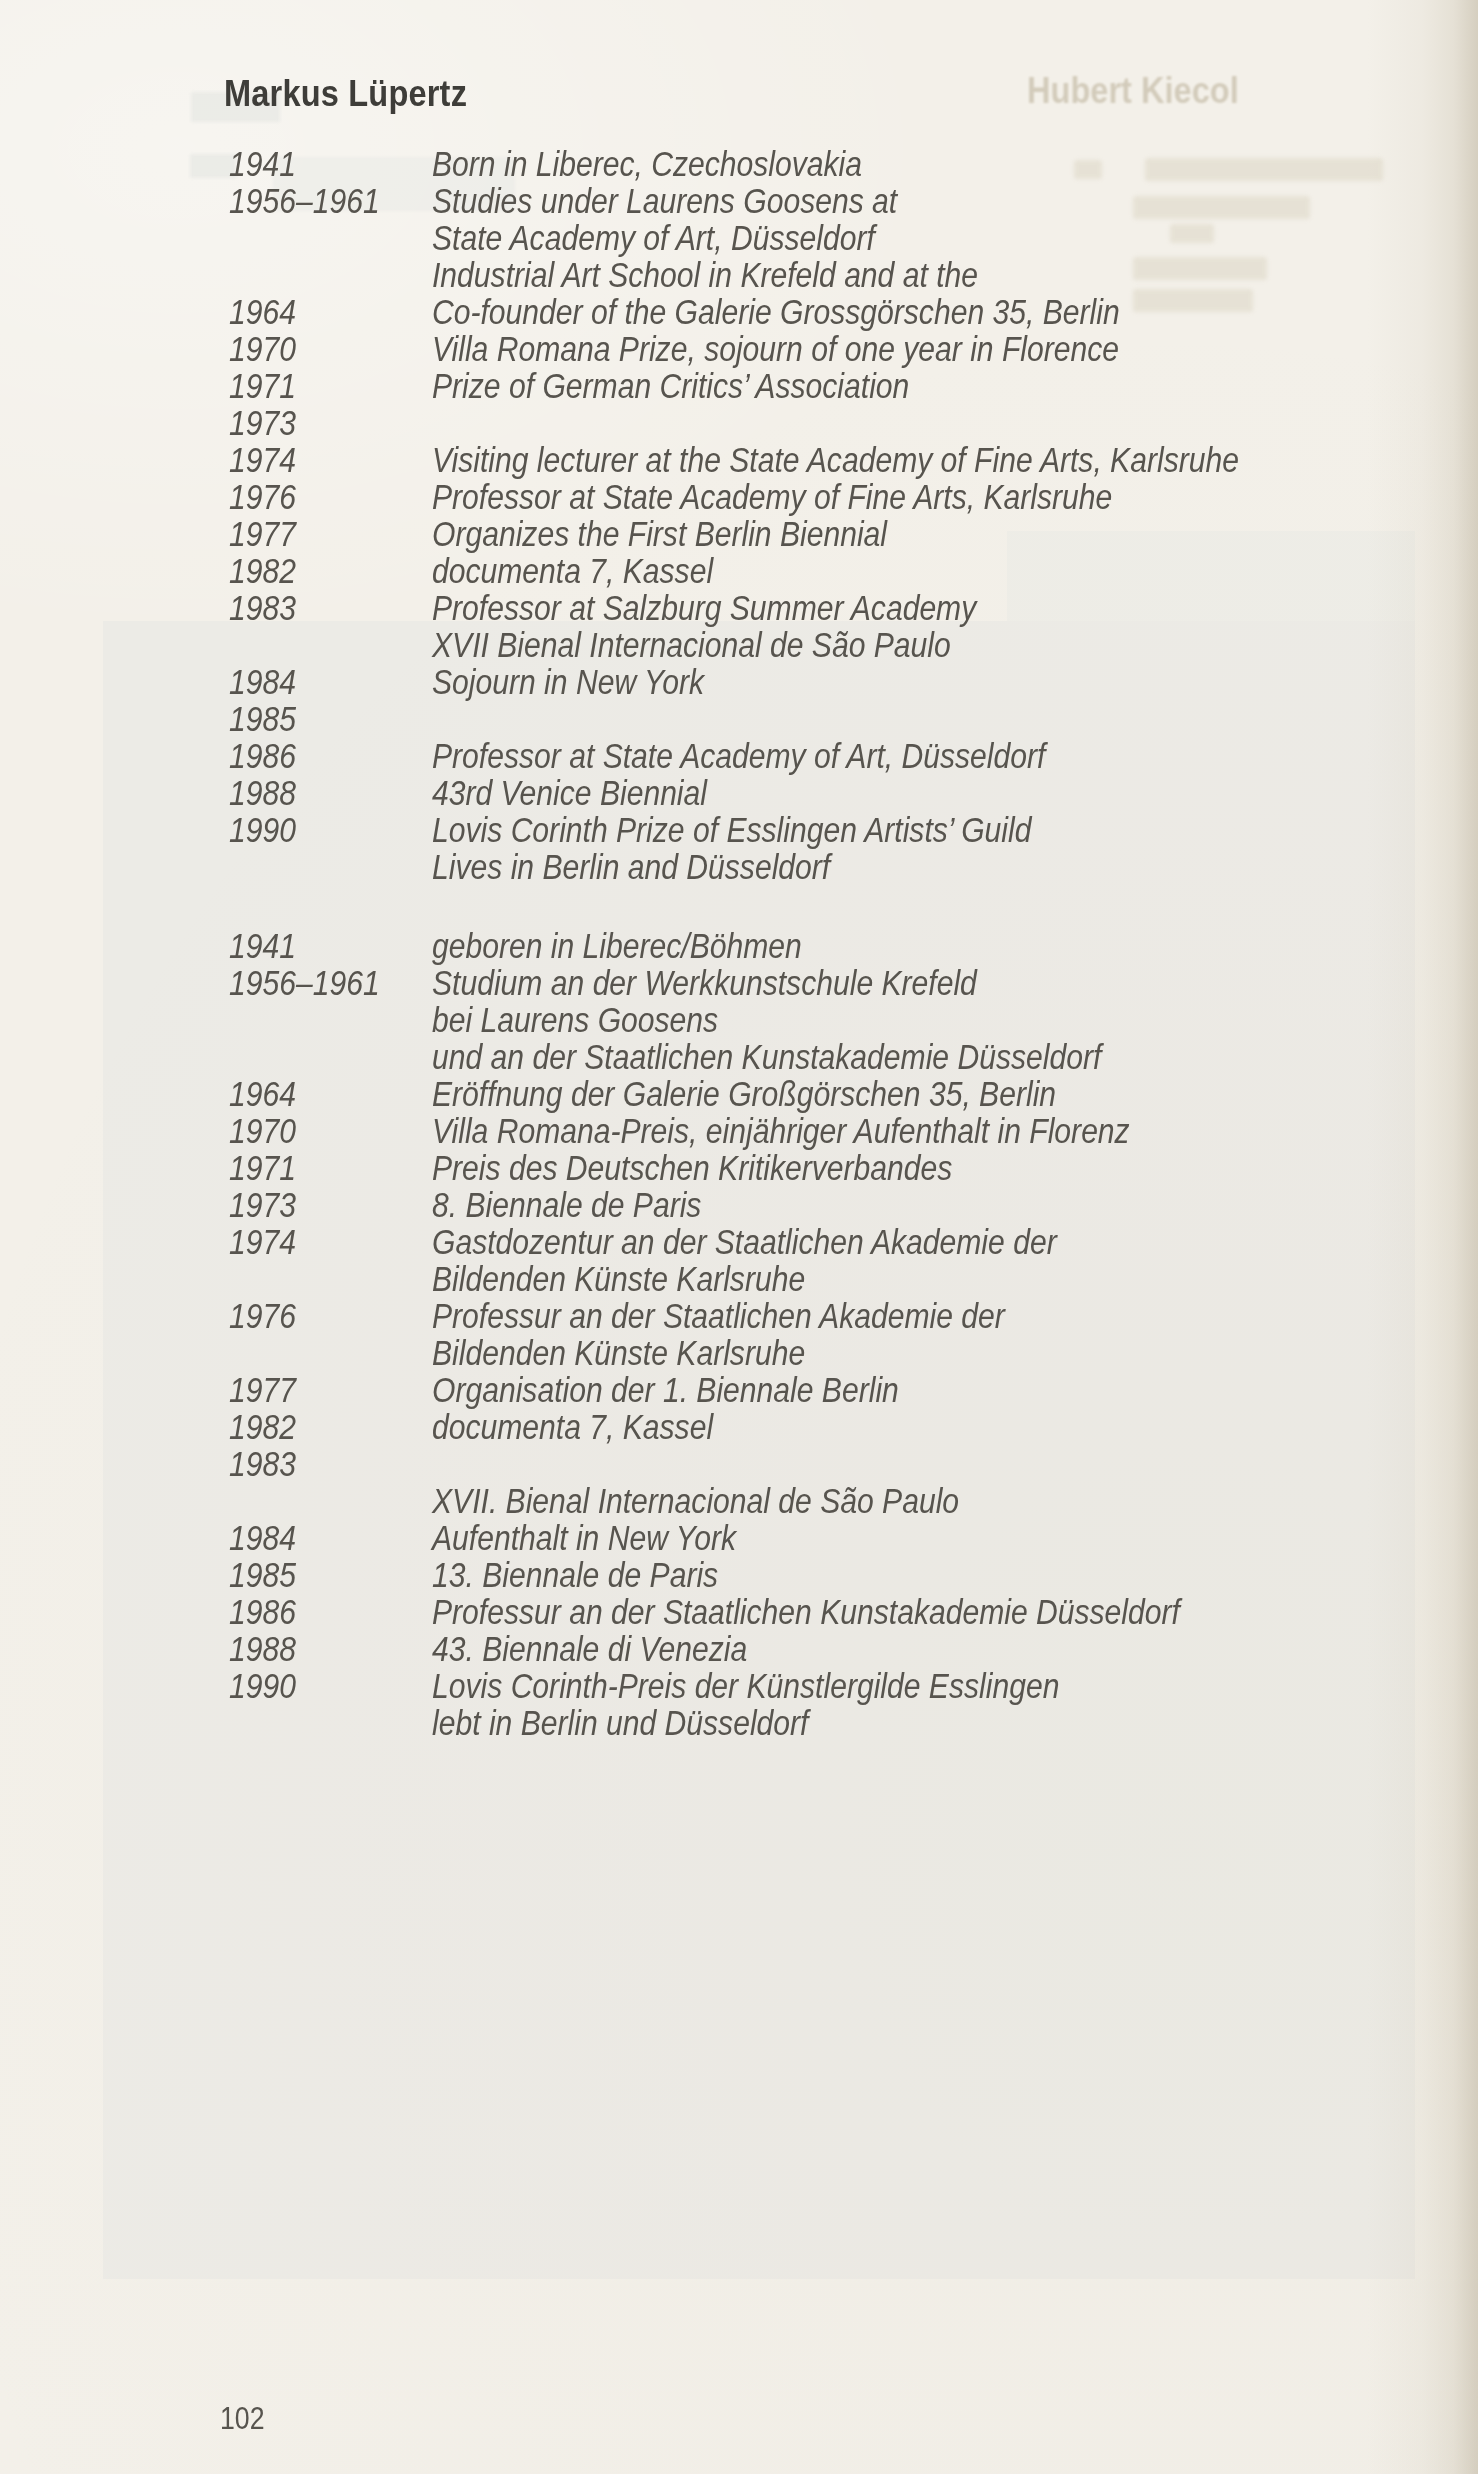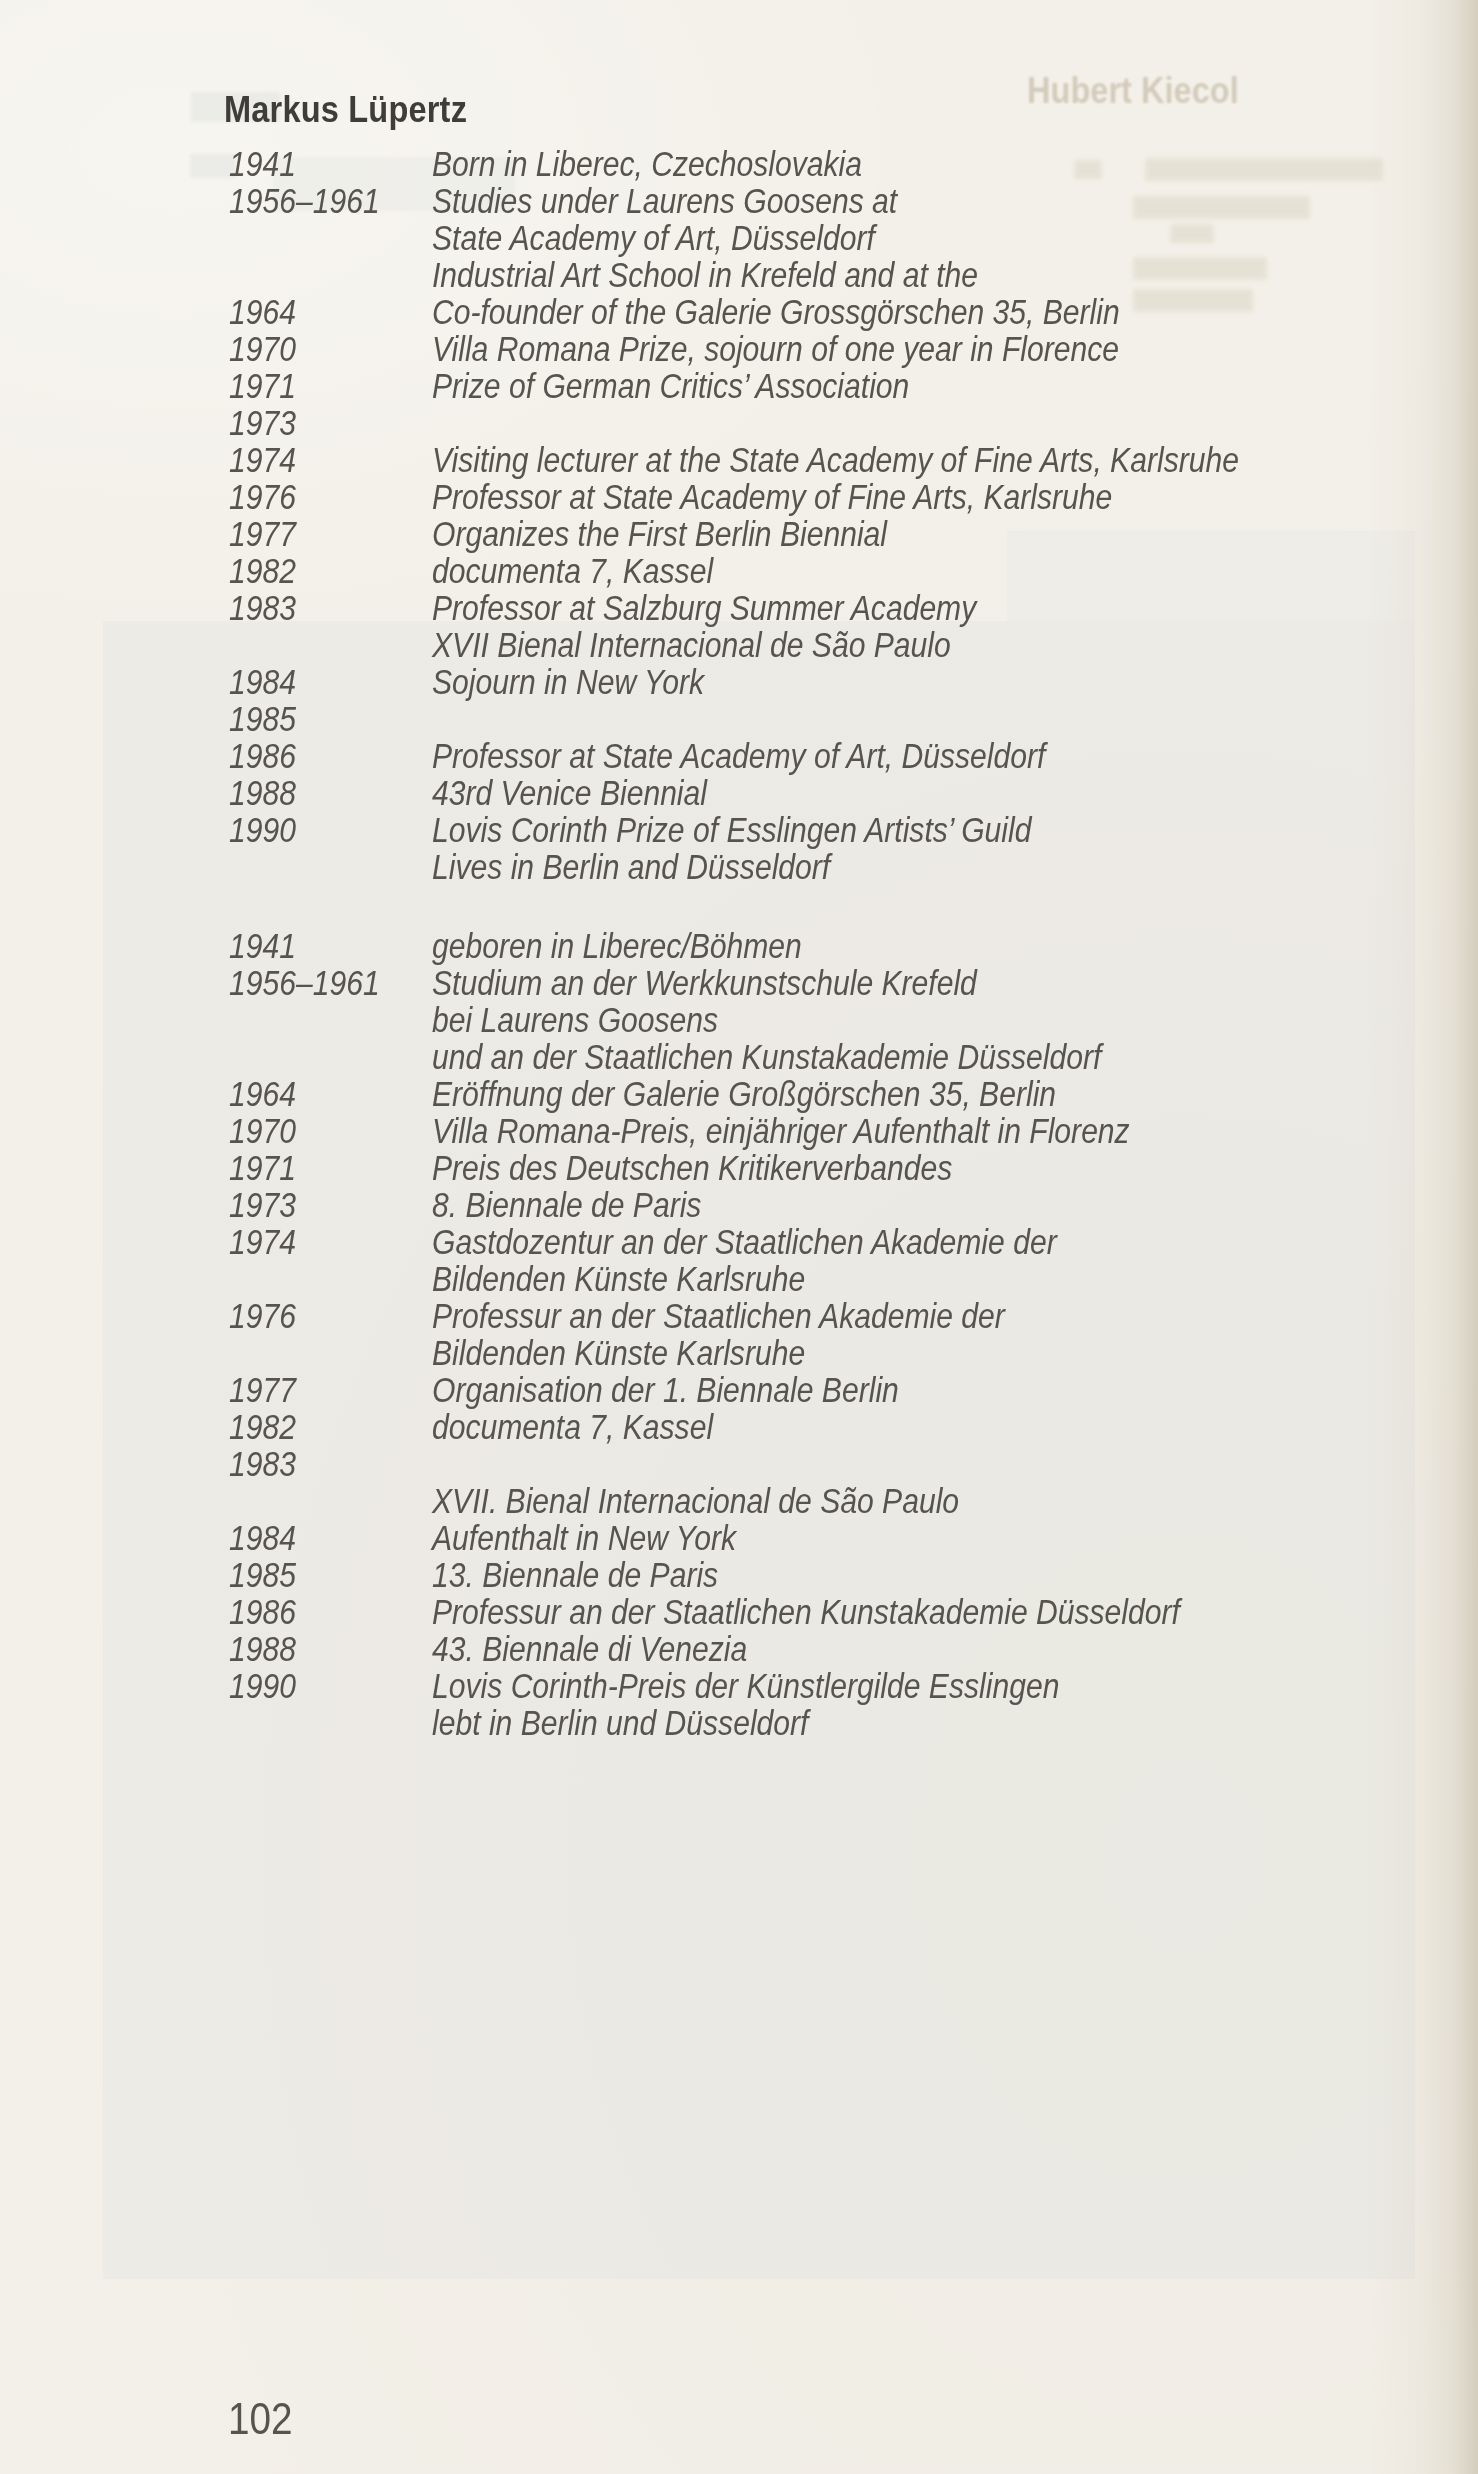--- a/index.html
+++ b/index.html
@@ -21,35 +21,35 @@
     content:'';position:absolute;inset:0;pointer-events:none;
     background:
       radial-gradient(1293px 831px at 12% 6%, rgba(255,255,255,0.35), rgba(255,255,255,0) 60%),
       radial-gradient(1848px 2217px at 80% 75%, rgba(206,199,181,0.08), rgba(206,199,181,0) 70%);
   }
   
   .cx{display:inline-block;transform:scaleX(0.86);transform-origin:0 50%;white-space:nowrap;}
   .cxt{display:inline-block;transform:scaleX(0.88);transform-origin:0 50%;white-space:nowrap;}
 
   .title{
-    position:absolute;left:224px;top:66px;
+    position:absolute;left:224px;top:50px;
     font-size:37px;line-height:37px;font-weight:bold;
     color:var(--title_ink);letter-spacing:0.2px;z-index:4;
   }
   .timeline{position:absolute;left:229px;z-index:4;}
   .timeline-en{top:145px;}
   .timeline-de{top:927px;}
   .row{display:flex;height:37px;align-items:center;
        font-size:35px;line-height:37px;color:var(--ink);font-style:italic;}
   .year{width:203px;flex:0 0 203px;}
   .text{flex:0 0 auto;text-align:center;}
 
   .pagenum{
     position:absolute;left:220px;top:2400px;
-    font-size:45px;line-height:37px;color:var(--ink);z-index:4;margin-left:8px;
+    font-size:31px;line-height:37px;color:var(--ink);z-index:4;
   }
 
   
   .showthrough-a{
     position:absolute;left:103px;top:621px;width:1312px;height:1658px;
     background:rgba(214,218,217,0.22);z-index:1;
   }
   .showthrough-b{
     position:absolute;left:1007px;top:531px;width:408px;height:90px;
     background:rgba(214,218,217,0.14);z-index:1;

